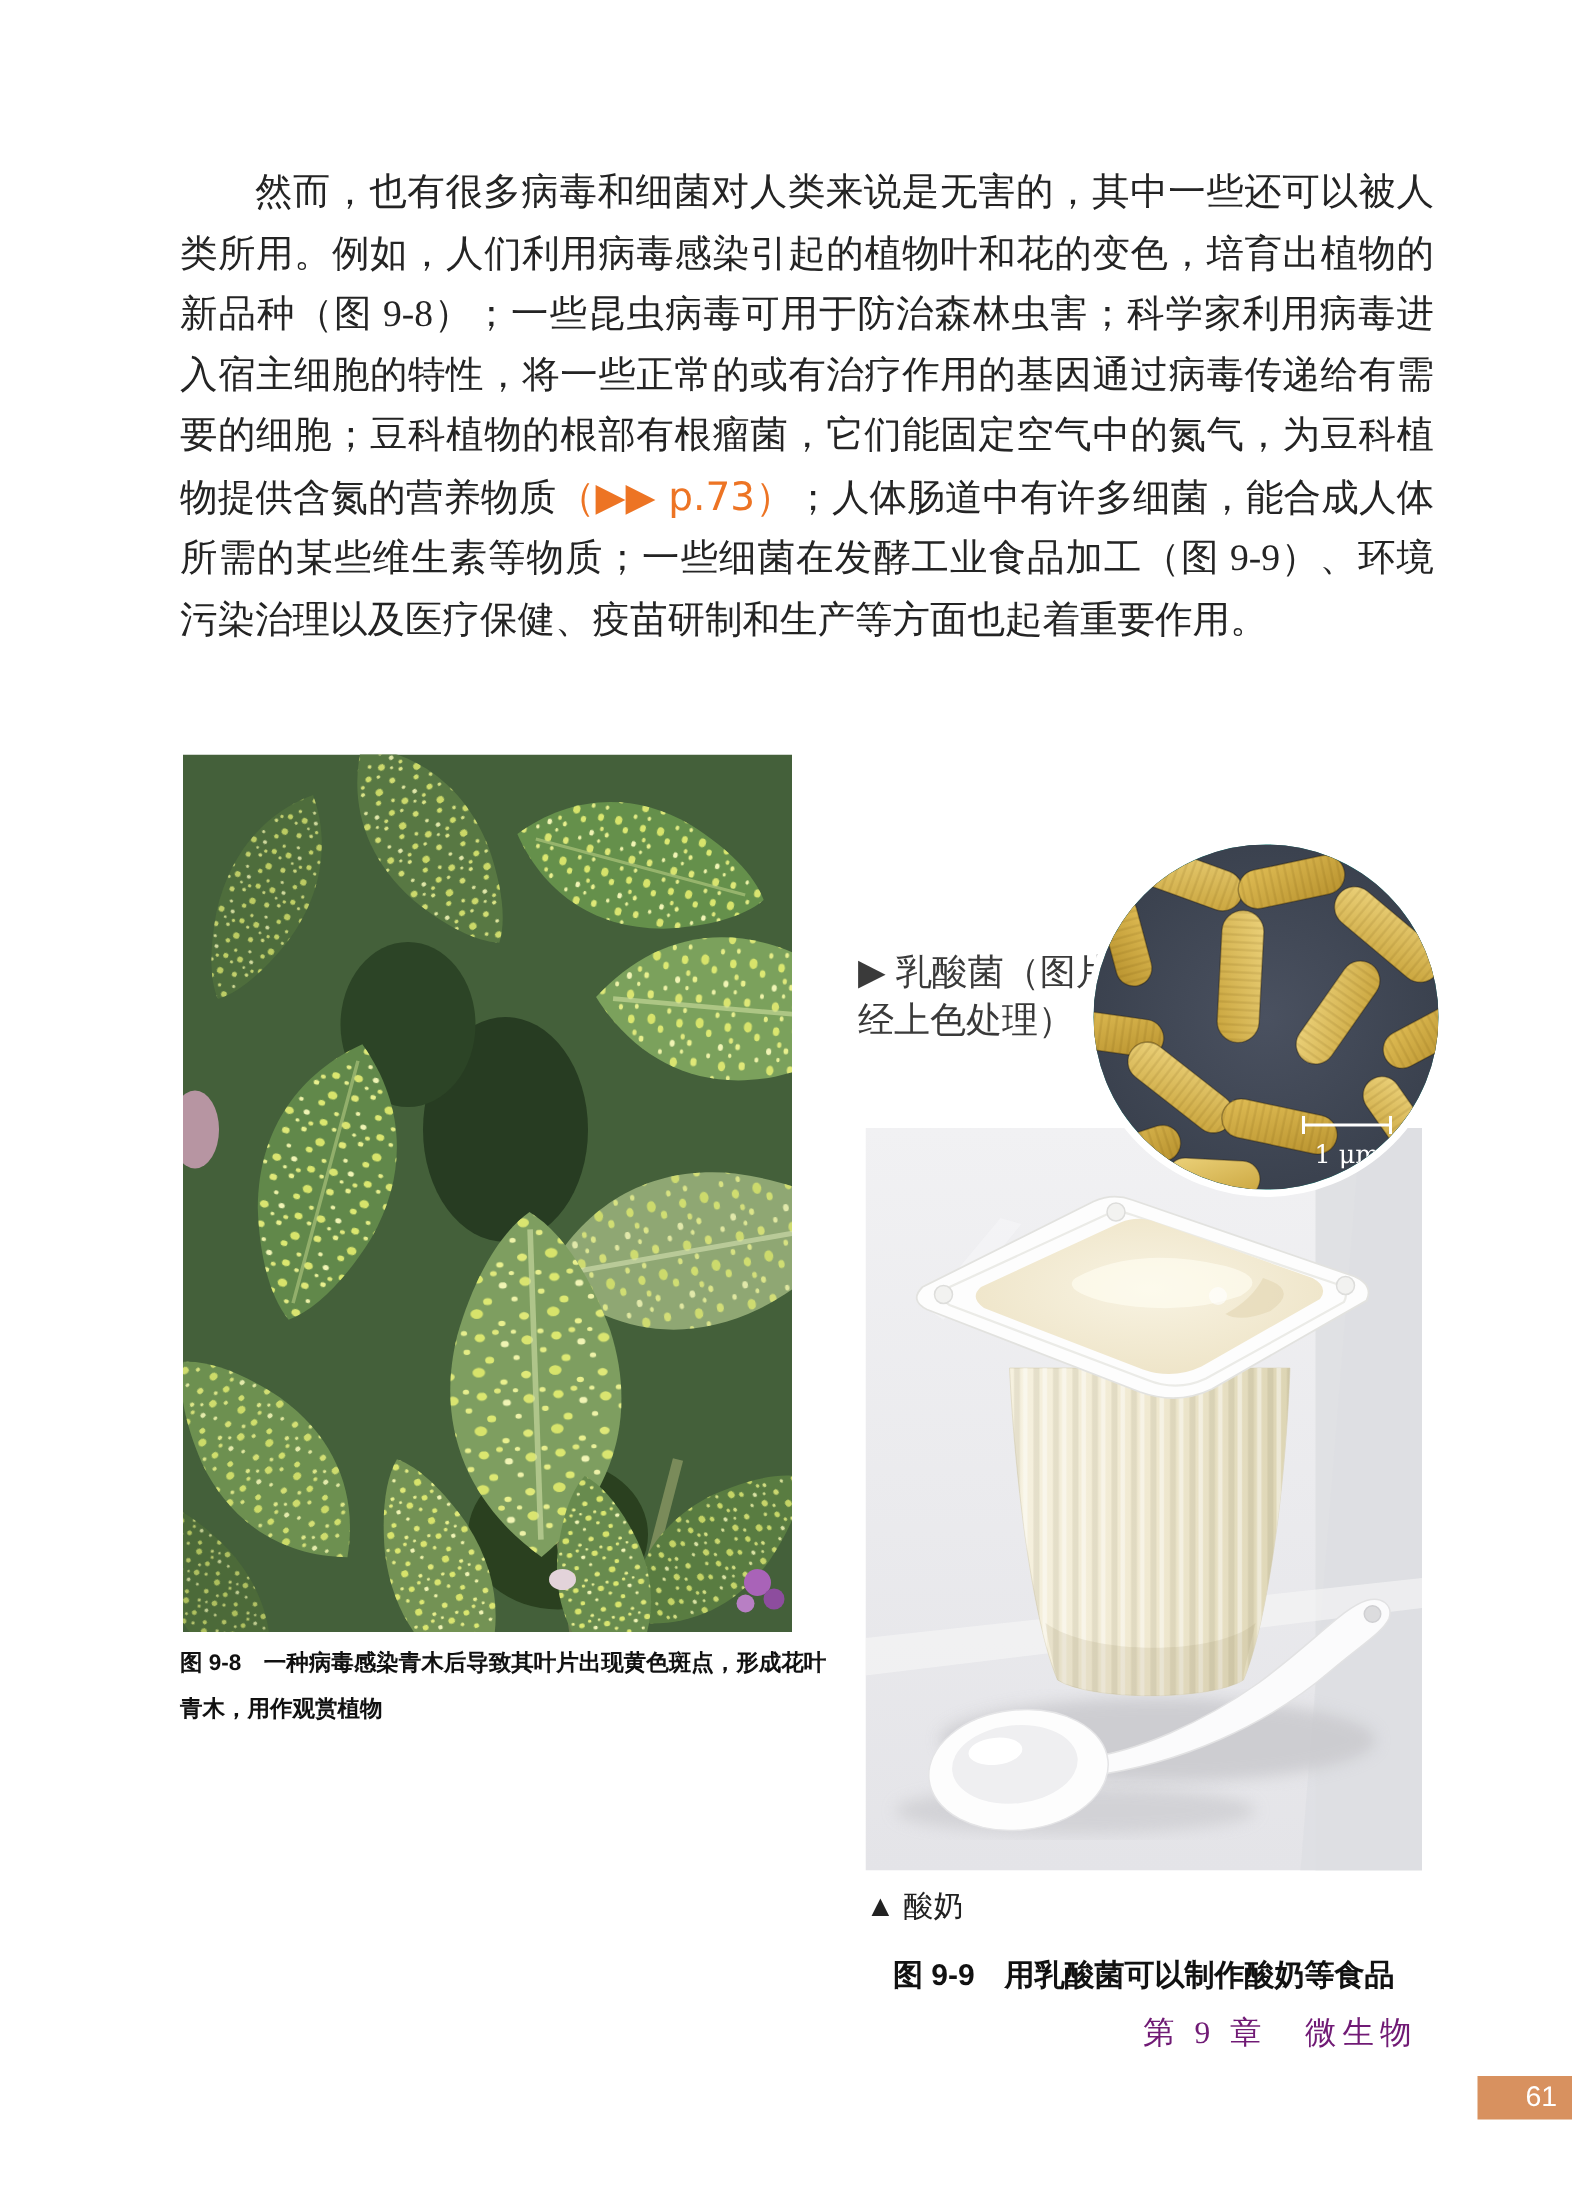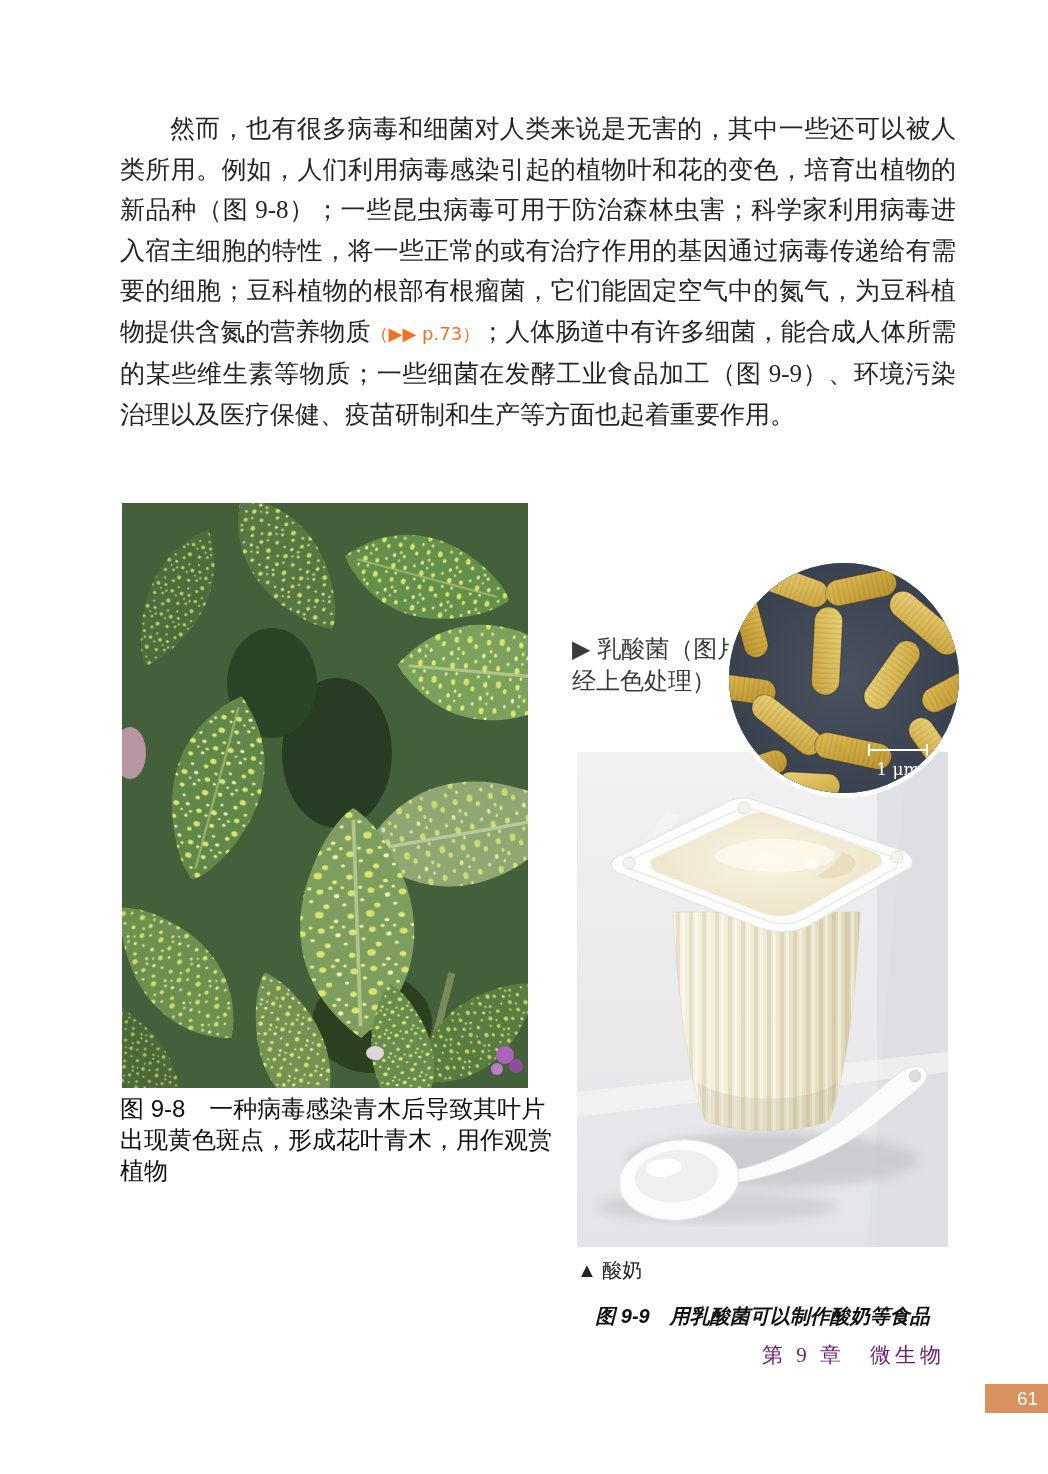--- a/index.html
+++ b/index.html
@@ -6,49 +6,49 @@
   .page{
     position:relative;width:1048px;height:1474px;background:#ffffff;overflow:hidden;
     font-family:"Liberation Serif","DejaVu Serif",serif;color:#1f1f1f;
   }
   
   .body-para{
     position:absolute;left:120px;top:109px;width:836px;
     font-size:25px;line-height:40.5px;text-align:justify;
     text-indent:2em;margin:0;color:#242424;
   }
-  .accent{color:#ed7424;font-family:"DejaVu Sans","Liberation Sans",sans-serif;font-size:18px;}
+  .accent{color:#ed7424;font-family:"DejaVu Sans","Liberation Sans",sans-serif;font-size:26px;}
   
   .fig-leaf{position:absolute;left:122px;top:503px;width:406px;height:585px;}
   .fig-yogurt{position:absolute;left:577px;top:752px;width:371px;height:495px;z-index:1;}
   .fig-bacteria{
     position:absolute;left:724px;top:558px;width:240px;height:240px;border-radius:50%;
     border:5px solid #ffffff;box-sizing:border-box;overflow:hidden;background:#0f766e;z-index:2;
   }
   .fig-leaf svg,.fig-yogurt svg,.fig-bacteria svg{display:block;}
   
   .caption-98{
     position:absolute;left:120px;top:1093px;width:436px;
-    font-family:"Liberation Sans","DejaVu Sans",sans-serif;font-weight:400;
-    font-size:24px;line-height:31px;color:#111;text-align:left;
+    font-family:"Liberation Sans","DejaVu Sans",sans-serif;font-weight:700;
+    font-size:15px;line-height:31px;color:#111;text-align:left;
   }
   .side-caption{
     position:absolute;left:572px;top:633px;width:170px;
     font-family:"Liberation Sans","DejaVu Sans",sans-serif;
     font-size:24px;line-height:32px;color:#3a3a3a;
   }
   .yogurt-label{
     position:absolute;left:577px;top:1257px;width:371px;text-align:left;
     font-family:"Liberation Sans","DejaVu Sans",sans-serif;
     font-size:20px;color:#222;
   }
   .caption-99{
     position:absolute;left:577px;top:1303px;width:371px;text-align:center;
     font-family:"Liberation Sans","DejaVu Sans",sans-serif;font-weight:700;
-    font-size:20px;color:#111;font-style:italic;
+    font-size:20px;color:#111;
   }
   
   .footer-chapter{
     position:absolute;right:103px;top:1341px;
     font-family:"Liberation Serif","DejaVu Serif",serif;
     font-size:21px;letter-spacing:4px;color:#701a75;
   }
   .page-badge{
     position:absolute;left:985px;top:1384px;width:85px;height:29px;line-height:29px;
     background:#d8915f;color:#ffffff;text-align:center;

